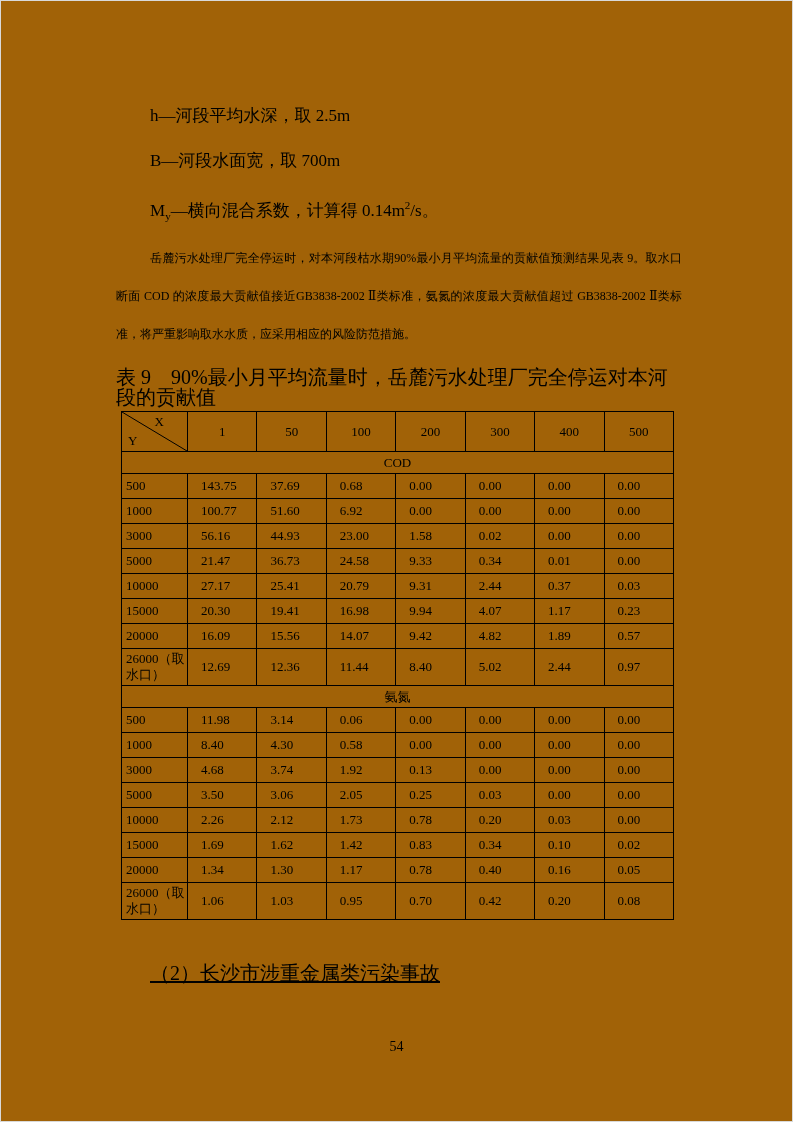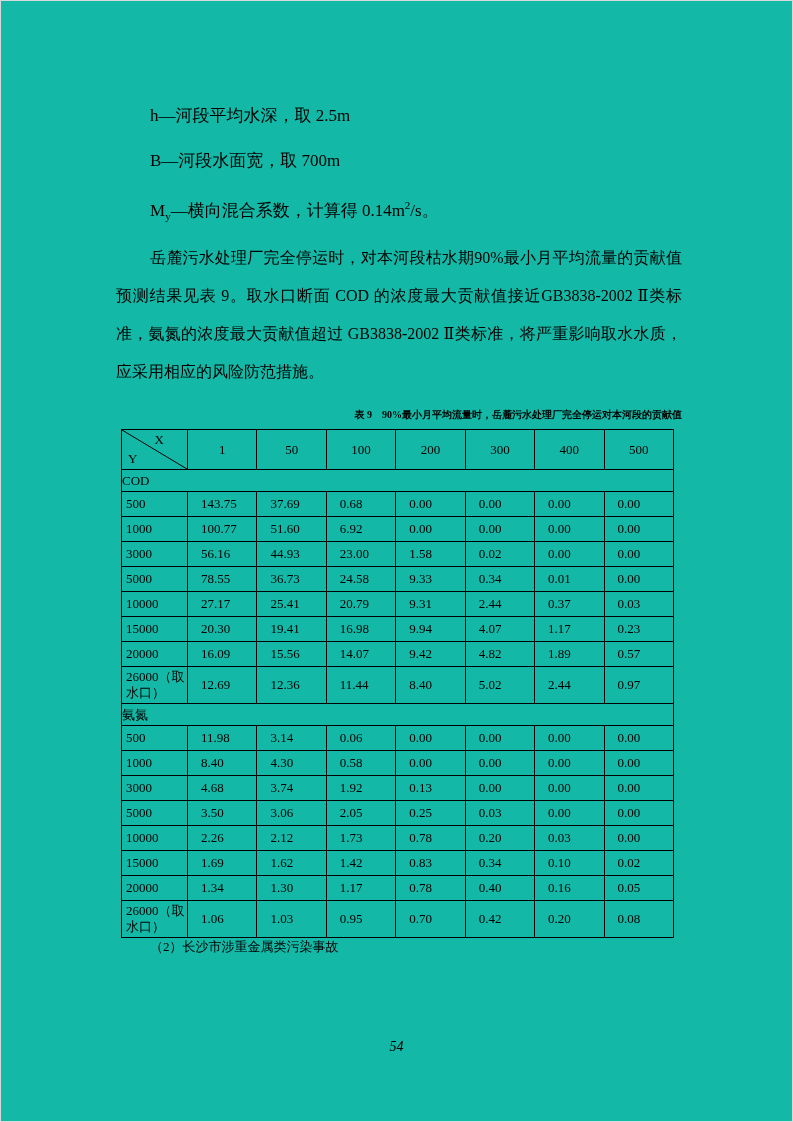--- a/index.html
+++ b/index.html
@@ -2,51 +2,51 @@
 <html><head>
 <meta charset="utf-8">
 <style>
   * { box-sizing: border-box; margin: 0; padding: 0; }
   html, body { background: #888; }
   .page {
     position: relative;
     width: 793px;
     height: 1122px;
     margin: 0 auto;
-    background: #14b8a6;
+    background: #a16207;
     border: 1px solid #d9d9d9;
     font-family: "Liberation Serif", "DejaVu Serif", serif;
     color: #000;
     overflow: hidden;
   }
   .content {
     position: absolute;
     left: 115px;
     top: 92px;
     width: 566px;
   }
   .param-line {
     font-size: 17px;
     line-height: 45px;
     padding-left: 34px;
     white-space: nowrap;
   }
   .param-line sub { font-size: 11px; }
   .param-line sup { font-size: 11px; }
   .body-para {
-    font-size: 16px;
+    font-size: 12px;
     line-height: 38px;
     text-align: justify;
     text-indent: 34px;
   }
   .table-caption {
     margin-top: 14px;
-    font-size: 10px;
-    font-weight: bold;
-    text-align: right;
+    font-size: 20px;
+    font-weight: normal;
+    text-align: left;
     line-height: 20px;
   }
   table.ctable {
     margin-top: 4px;
     margin-left: 5px;
     width: 552px;
     border-collapse: collapse;
     table-layout: fixed;
   }
   table.ctable td, table.ctable th {
@@ -73,36 +73,37 @@
     top: 2px;
     left: 50%;
     font-size: 13px;
   }
   td.corner .cy {
     position: absolute;
     bottom: 2px;
     left: 6px;
     font-size: 13px;
   }
-  td.section-cell { text-align: left; height: 22px; }
+  td.section-cell { text-align: center; height: 22px; }
   tr.data-row { height: 25px; }
   td.y-cell { text-align: left; padding: 2px 2px 2px 4px; }
   td.val-cell { text-align: left; padding-left: 13px; }
   .footer-item {
-    font-size: 13px;
+    margin-top: 40px;
+    font-size: 20px;
     padding-left: 34px;
+    text-decoration: underline;
   }
   .page-number {
     position: absolute;
     left: 0;
     top: 1038px;
     width: 100%;
     text-align: center;
     font-size: 14px;
-    font-style: italic;
   }
 </style>
 </head>
 <body>
 
 <div class="page">
   <div class="content">
 
     <p class="param-line">h—河段平均水深，取 2.5m</p>
     <p class="param-line">B—河段水面宽，取 700m</p>
@@ -168,21 +169,21 @@
             <td class="val-cell">56.16</td>
             <td class="val-cell">44.93</td>
             <td class="val-cell">23.00</td>
             <td class="val-cell">1.58</td>
             <td class="val-cell">0.02</td>
             <td class="val-cell">0.00</td>
             <td class="val-cell">0.00</td>
           </tr>
           <tr class="data-row">
             <td class="y-cell">5000</td>
-            <td class="val-cell">78.55</td>
+            <td class="val-cell">21.47</td>
             <td class="val-cell">36.73</td>
             <td class="val-cell">24.58</td>
             <td class="val-cell">9.33</td>
             <td class="val-cell">0.34</td>
             <td class="val-cell">0.01</td>
             <td class="val-cell">0.00</td>
           </tr>
           <tr class="data-row">
             <td class="y-cell">10000</td>
             <td class="val-cell">27.17</td>

